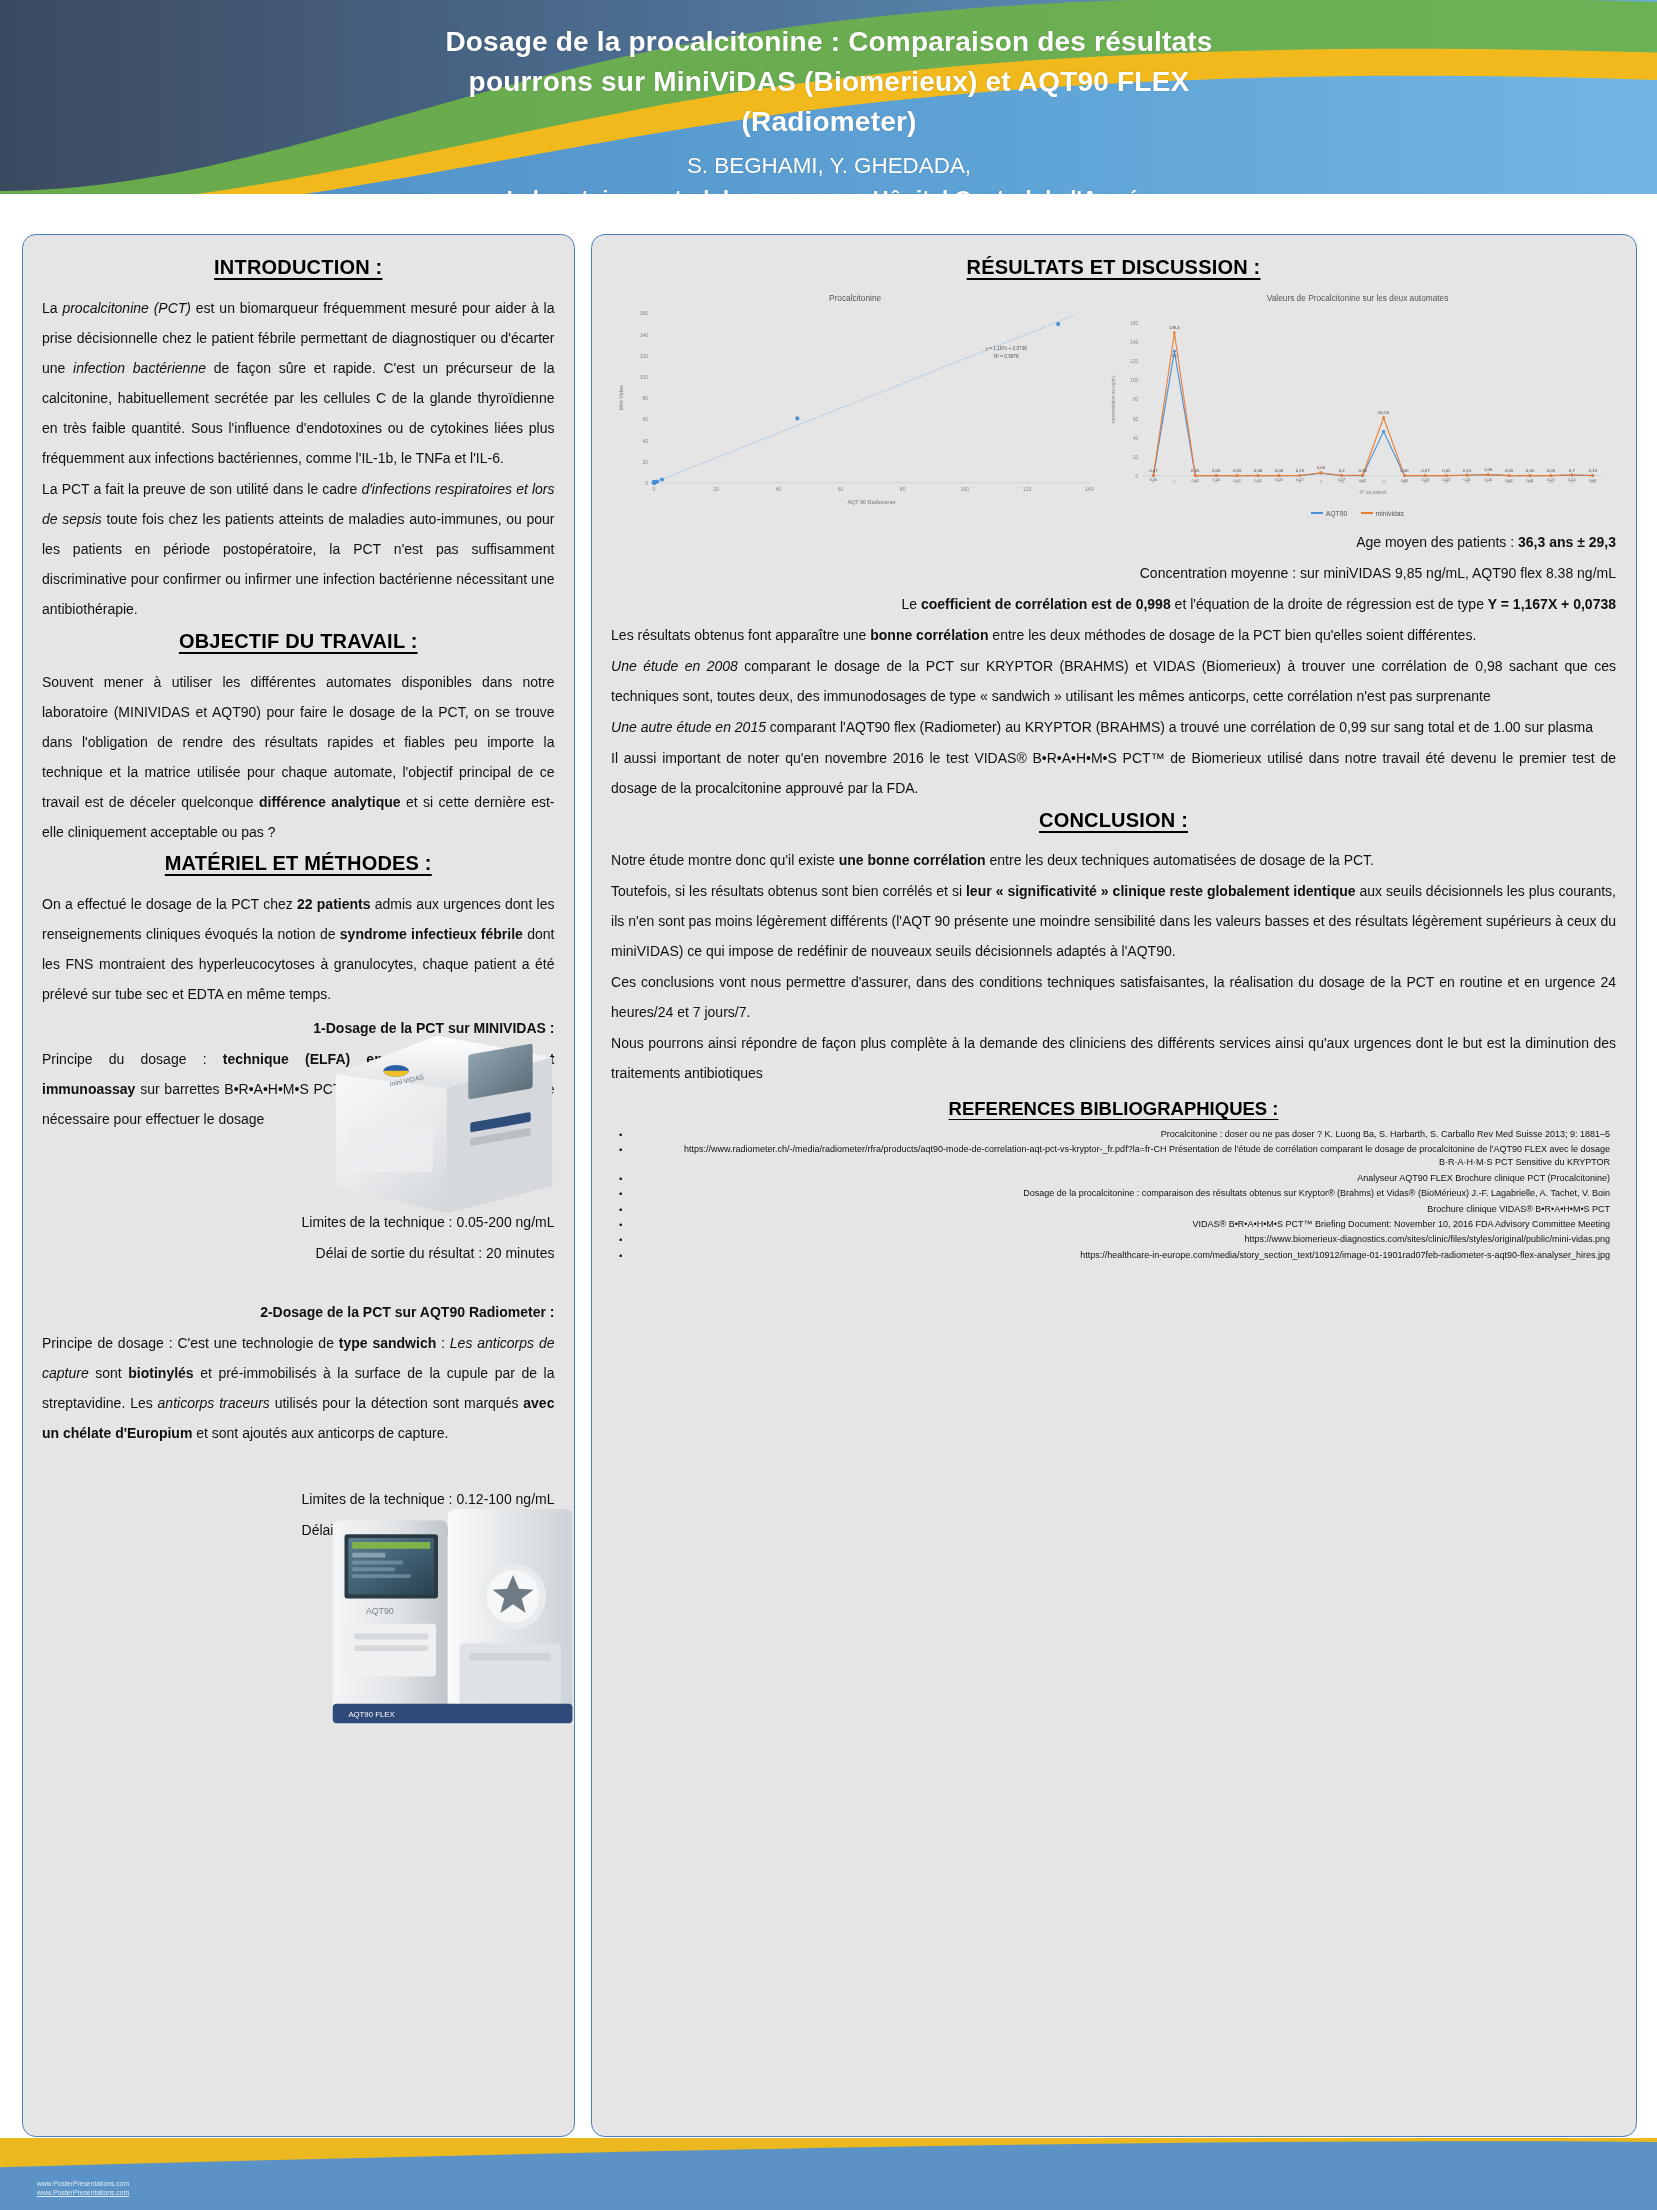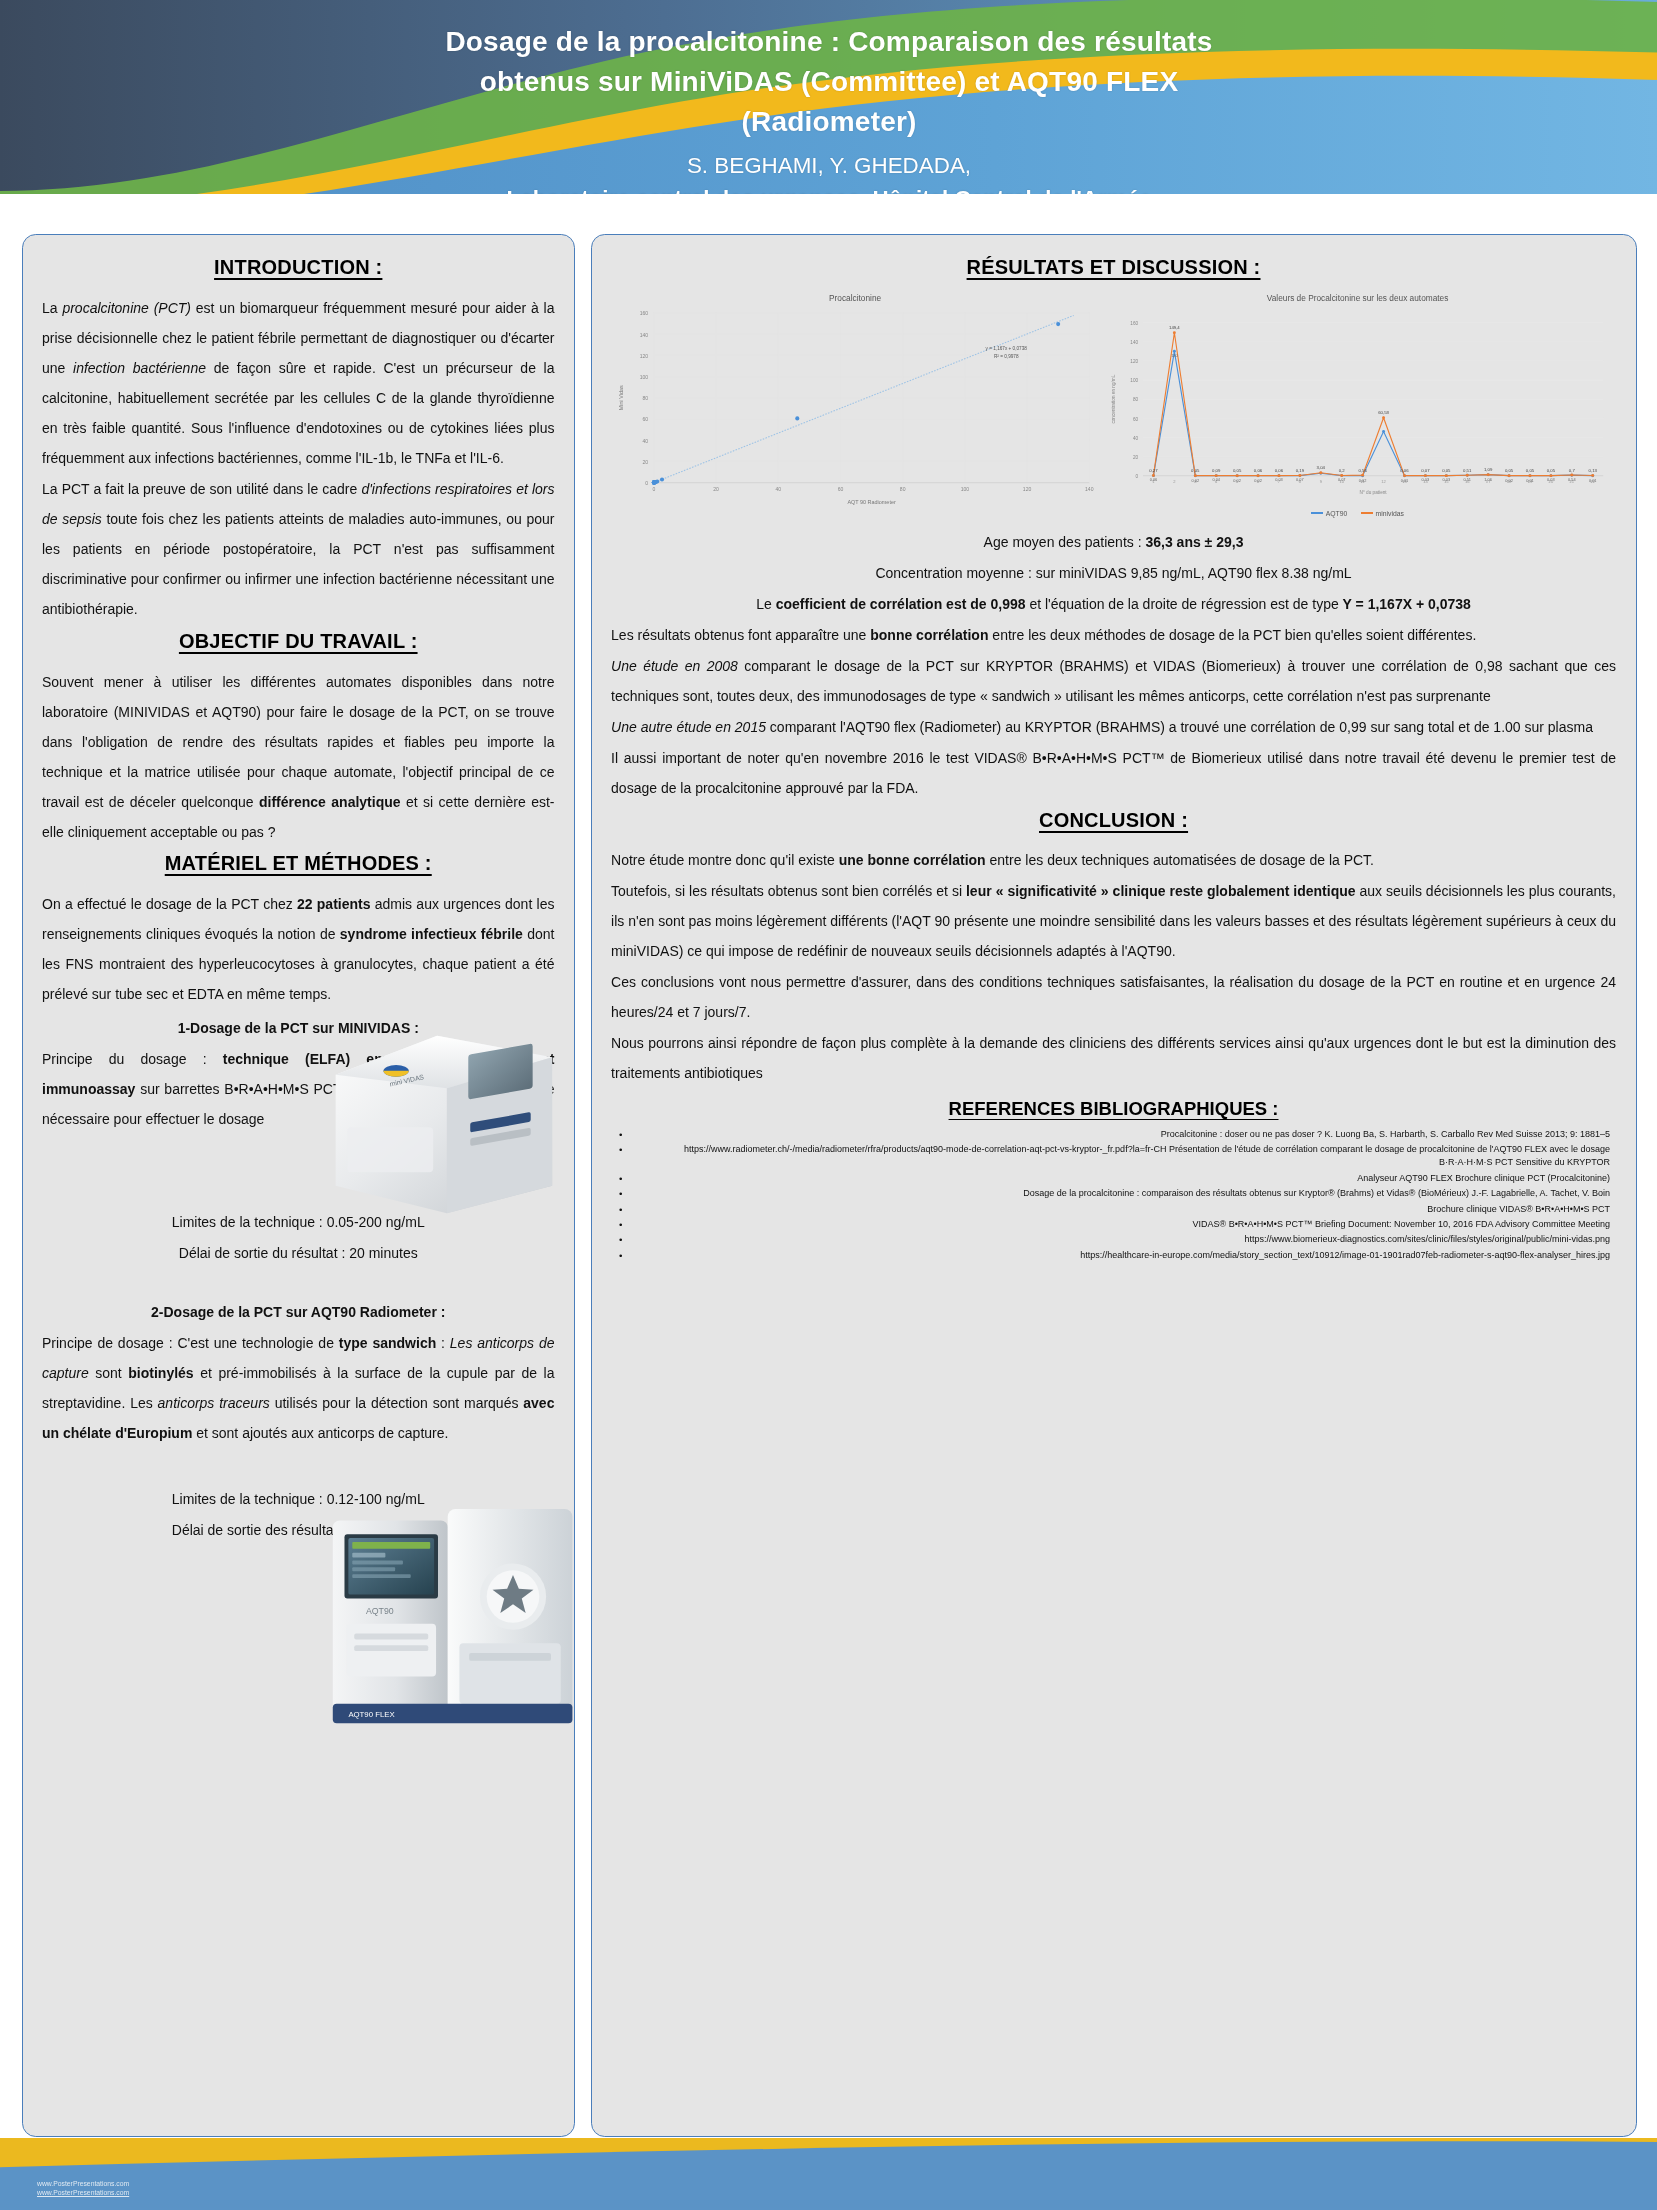--- a/index.html
+++ b/index.html
@@ -98,21 +98,21 @@
     margin: 5.9px 0 13.7px 0;
     letter-spacing: 0.2px;
   }
   p.body {
     font-size: 14px;
     line-height: 30px;
     color: #111;
     text-align: justify;
     margin: 0 0 1px 0;
   }
-  p.body.left { text-align: center; }
+  p.body.left { text-align: right; }
   .it { font-style: italic; margin-top: 11px; }
   .bd { font-weight: bold; }
 
   
   .device-wrap { position: relative; }
   .vidas-img {
     position: absolute;
     right: -3.9px; top: -115px;
     width: 236px; height: 203px;
   }
@@ -206,21 +206,21 @@
         </linearGradient>
       </defs>
       <rect x="0" y="0" width="1700" height="232" fill="url(#gdark)"></rect>
       <path d="M0,232 L0,196 C210,196 400,112 640,58 C880,6 1160,-14 1700,2 L1700,232 Z" fill="#6cb24a" opacity="0.92"></path>
       <path d="M0,232 L0,214 C230,214 440,150 700,104 C960,58 1280,42 1700,54 L1700,232 Z" fill="#f2b91c"></path>
       <path d="M0,232 L0,226 C240,226 470,168 740,126 C1010,84 1320,70 1700,82 L1700,232 Z" fill="url(#glight)"></path>
     </svg>
     <div class="header-text">
       <div class="poster-title">
         <span>Dosage de la procalcitonine : Comparaison des résultats</span><br>
-        <span>obtenus sur MiniViDAS (Committee) et AQT90 FLEX</span><br>
+        <span>pourrons sur MiniViDAS (Biomerieux) et AQT90 FLEX</span><br>
         <span>(Radiometer)</span>
       </div>
       <div class="poster-authors">S. BEGHAMI, Y. GHEDADA,</div>
       <div class="poster-affil">Laboratoire central des urgences, Hôpital Central de l'Armée</div>
     </div>
   </div>
 
   <div class="columns">
 
     <div class="panel col-left">

